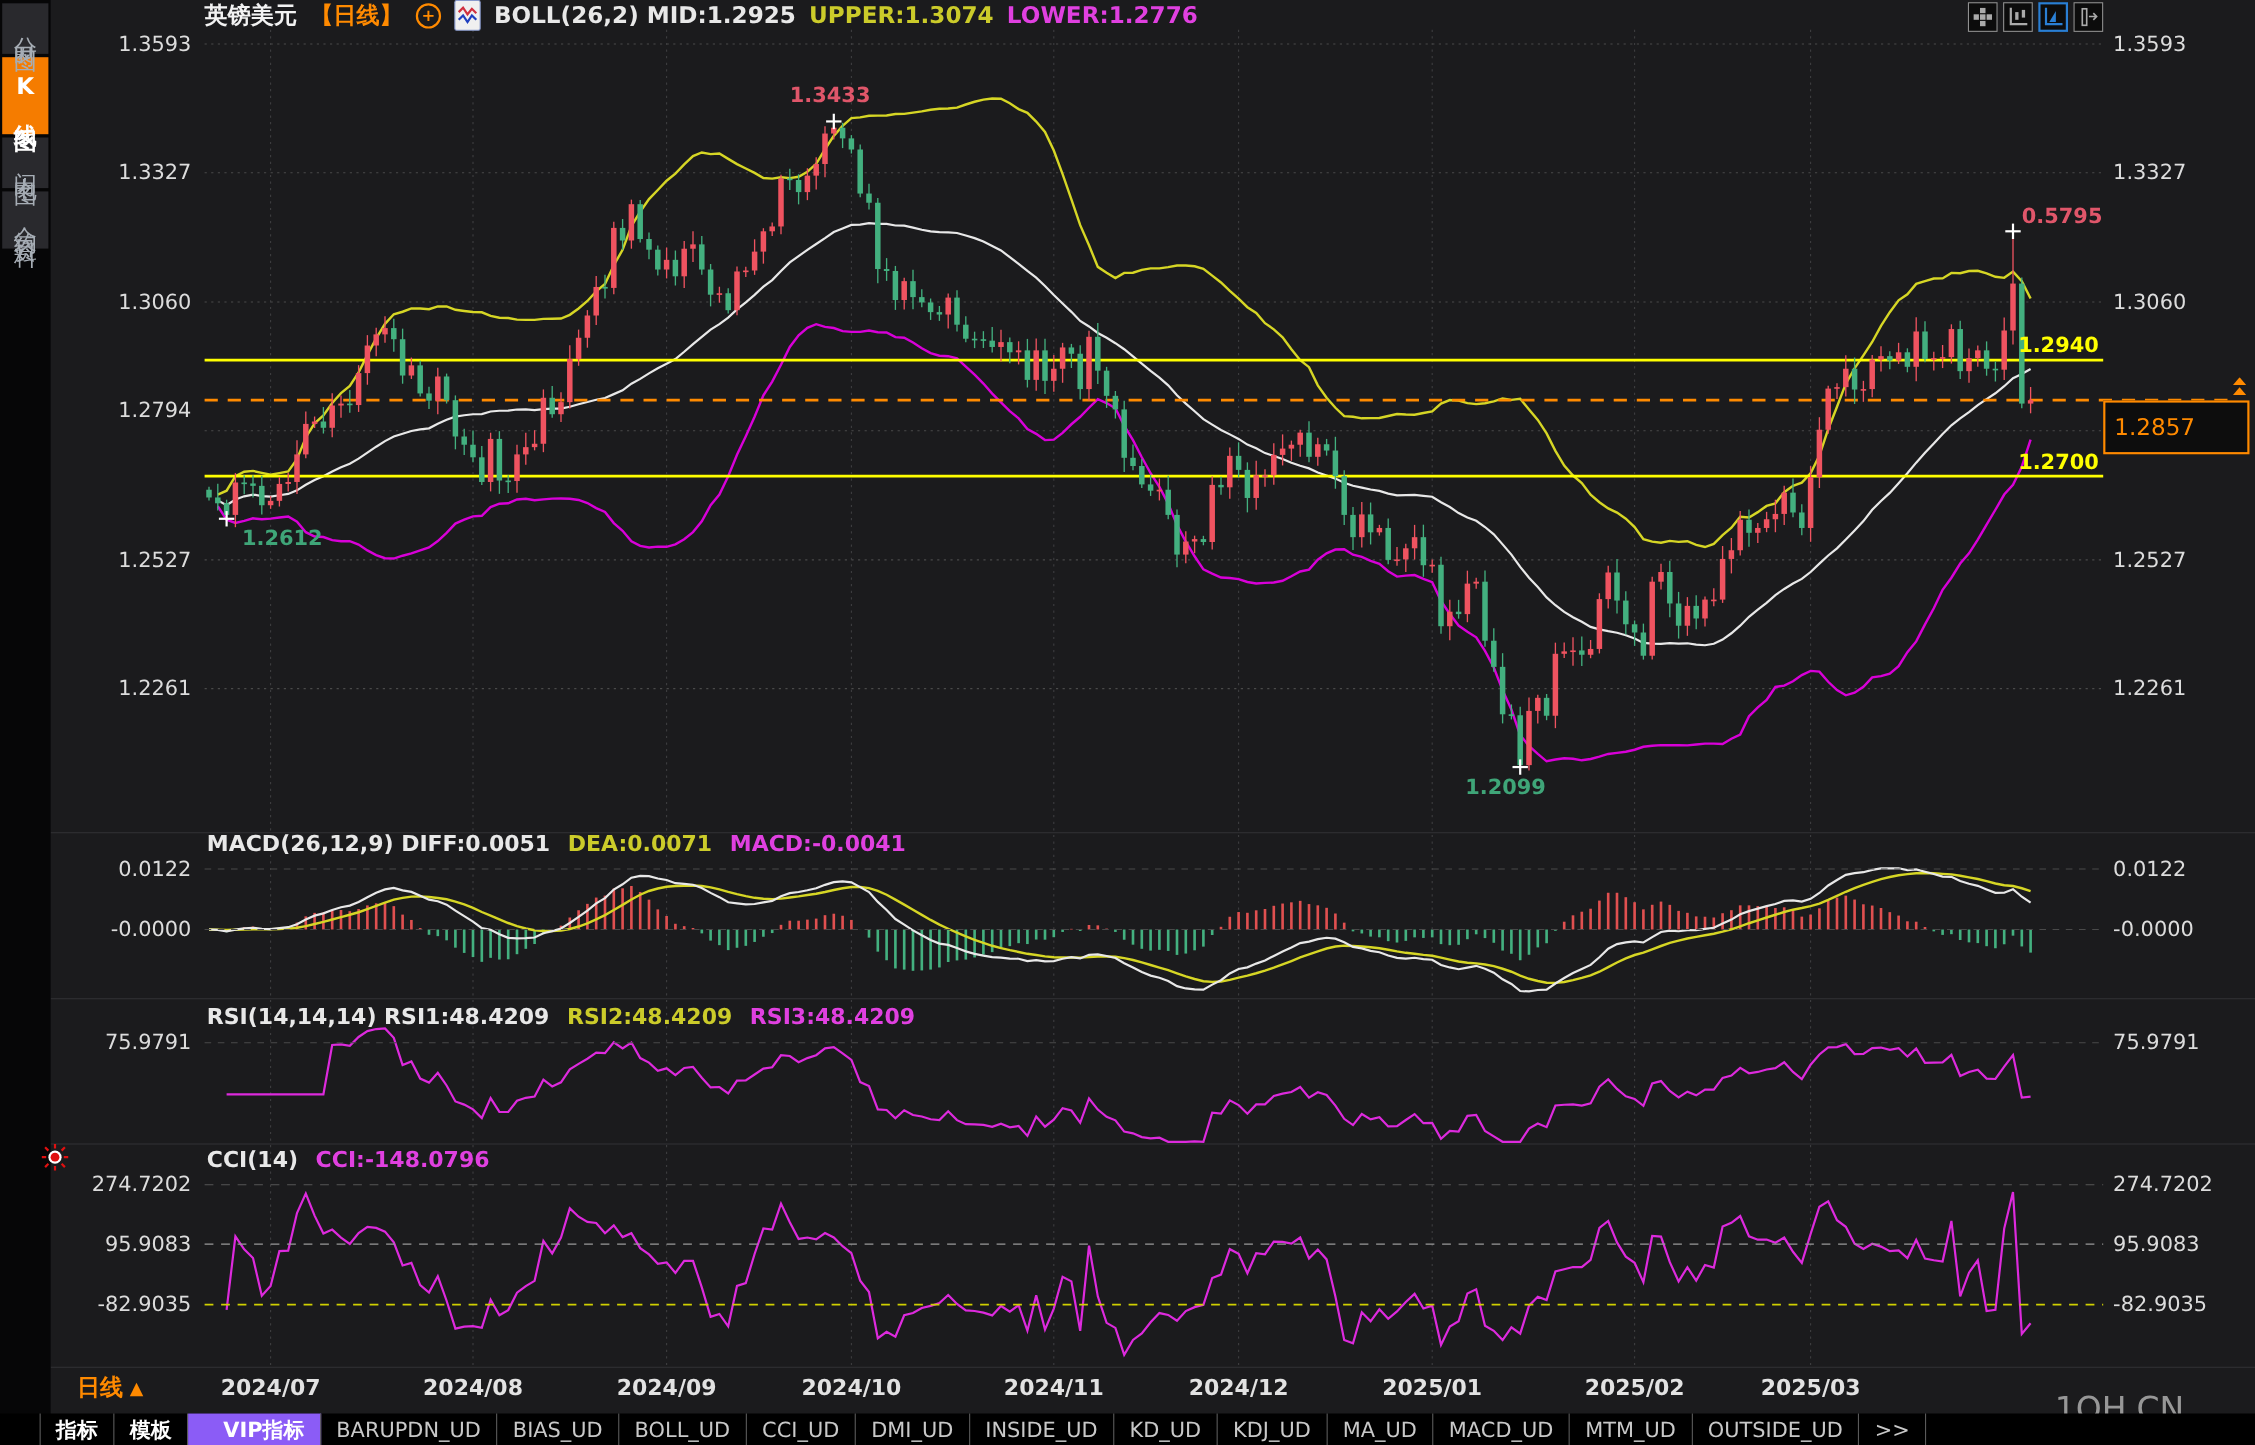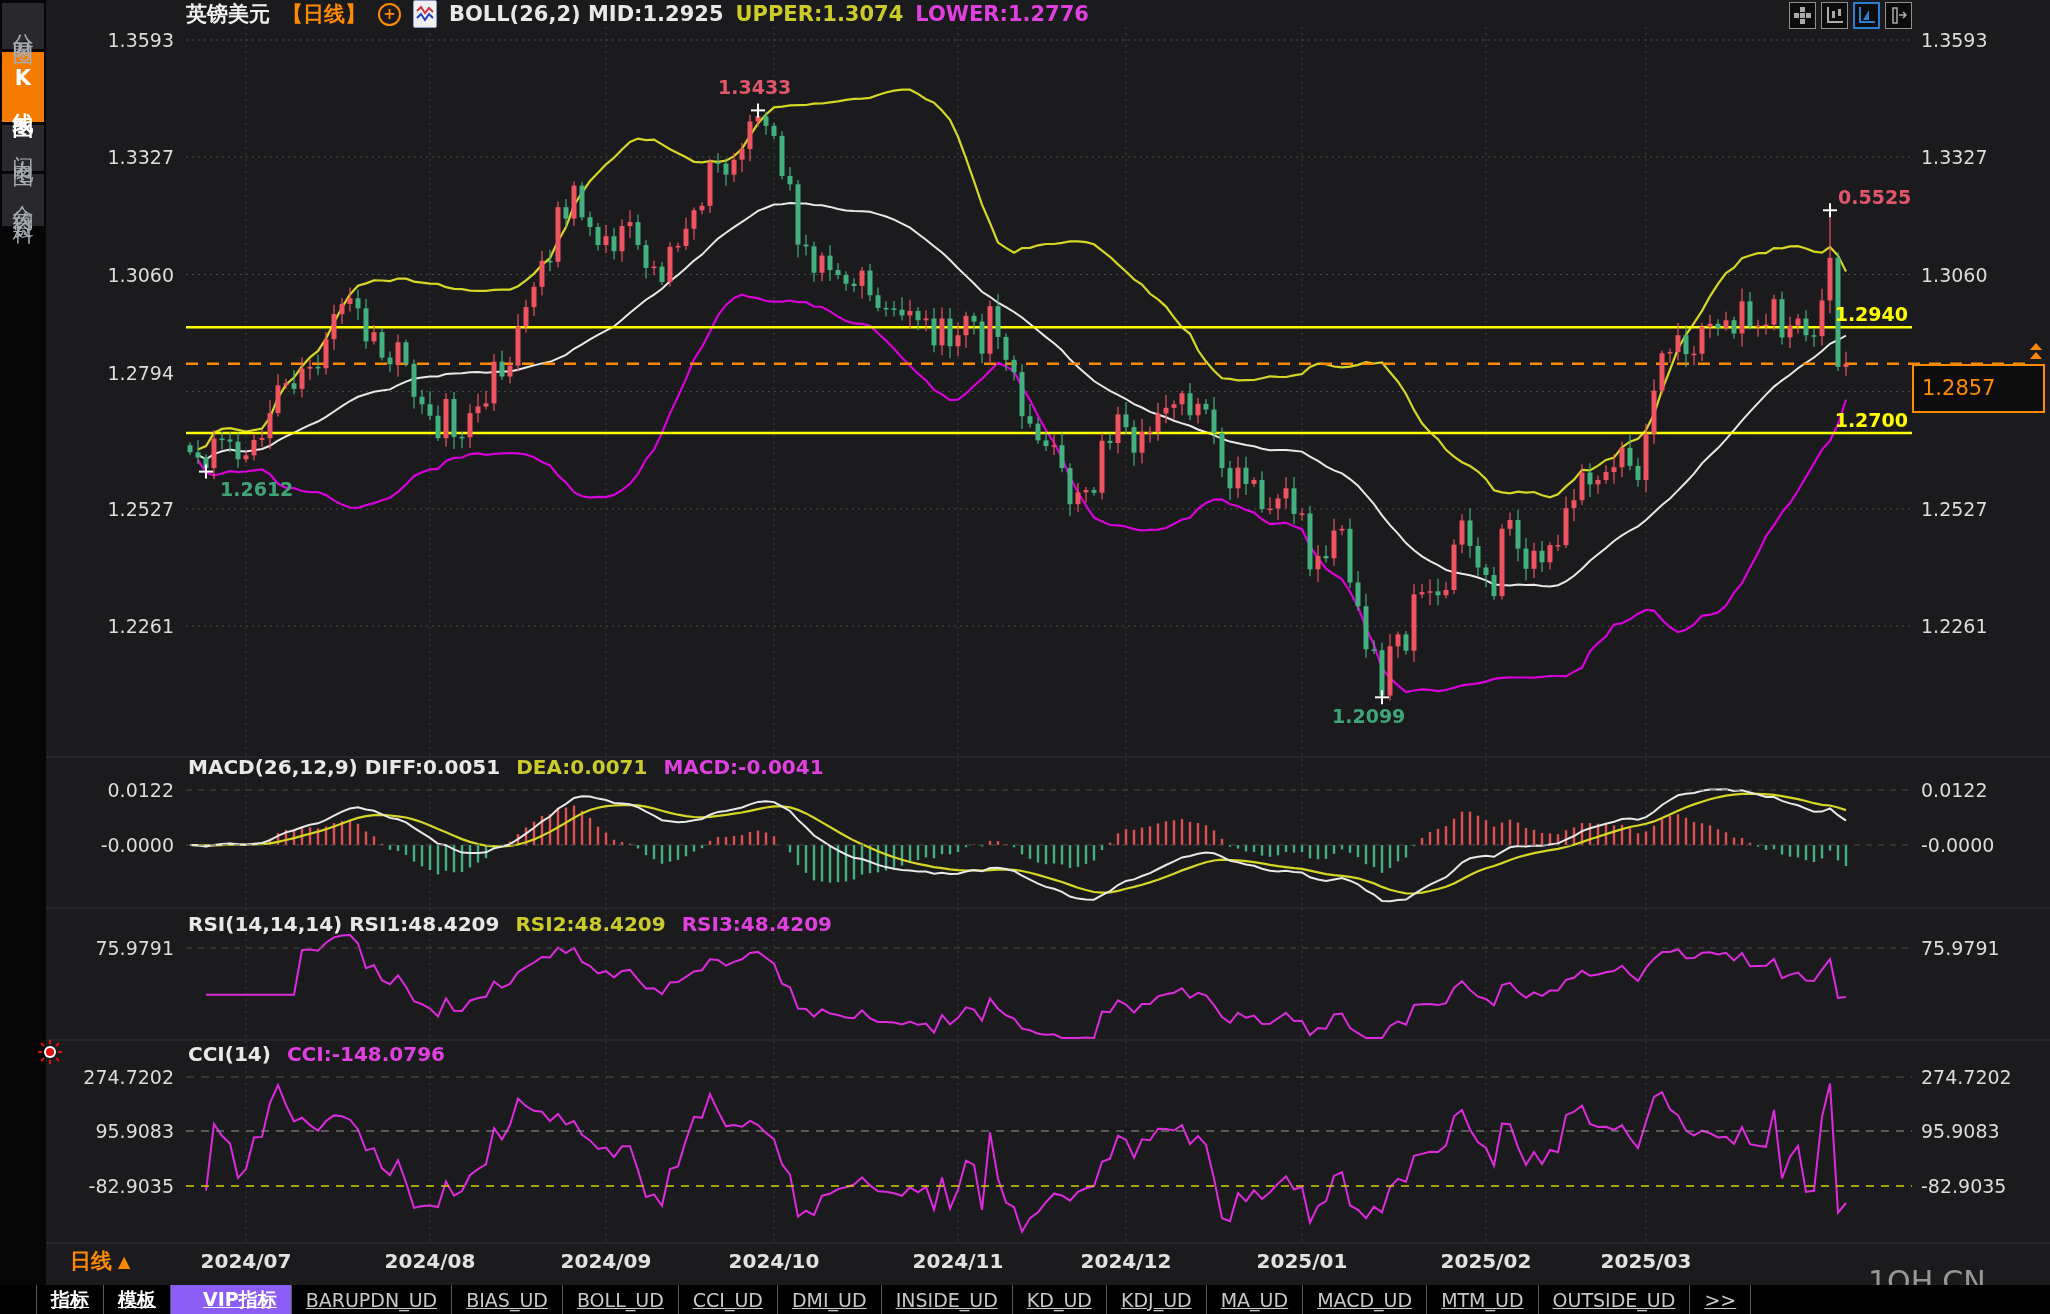--- a/index.html
+++ b/index.html
@@ -46,21 +46,21 @@
             padding-left:8px;box-sizing:border-box;z-index:6;}
   .marker-arrows{position:absolute;left:2026px;width:20px;height:20px;z-index:7;}
   
   .period{position:absolute;left:70px;top:1247px;color:#ff8a00;font-size:21px;font-weight:bold;
           z-index:7;display:flex;gap:6px;align-items:center;cursor:pointer;}
   .xdate{position:absolute;top:1249px;transform:translateX(-50%);color:#e2e2e2;font-size:20px;
          font-weight:bold;z-index:5;}
   .tabbar{position:absolute;left:0;top:1285px;width:2050px;height:29px;background:#000;
           display:flex;align-items:stretch;padding-left:36px;box-sizing:border-box;z-index:8;}
   .tab{display:flex;align-items:center;padding:0 14px;font-size:19px;color:#c8c8c8;
-       border-right:1px solid #5a5a5a;white-space:nowrap;cursor:pointer;text-decoration:underline;}
+       border-right:1px solid #5a5a5a;white-space:nowrap;cursor:pointer;}
   .tab.first{border-left:1px solid #5a5a5a;}
   .tab.plain{color:#fff;font-weight:bold;}
   .tab.active{background:#8b5cf6;color:#fff;font-weight:bold;padding-left:32px;}
   .watermark{position:absolute;left:1868px;top:1264px;font-size:30px;color:#979797;z-index:7;}
   .alert-ic{position:absolute;left:36px;top:1038px;z-index:6;}
   svg.chart{position:absolute;left:0;top:0;z-index:1;}
 </style>
 </head>
 <body>
 
@@ -853,21 +853,21 @@
       <div class="tab">&gt;&gt;</div>
     </div>
 
   <div class="watermark">1QH.CN</div>
 
 <div class="hline-label" style="top: 303.3px;">1.2940</div>
     <div class="hline-label" style="top: 408.893px;">1.2700</div>
     <div class="ann" style="left: 220px; top: 477.611px; color: rgb(63, 165, 120);">1.2612</div>
     <div class="ann" style="left: 718px; top: 76.3952px; color: rgb(224, 86, 106);">1.3433</div>
     <div class="ann" style="left: 1332px; top: 705.315px; color: rgb(63, 165, 120);">1.2099</div>
-    <div class="ann" style="left: 1838px; top: 186.268px; color: rgb(224, 86, 106);">0.5525</div>
+    <div class="ann" style="left: 1838px; top: 186.268px; color: rgb(224, 86, 106);">0.5795</div>
     <div class="axis-label l" style="top: 29px;">1.3593</div>
     <div class="axis-label r" style="top: 29px;">1.3593</div>
     <div class="axis-label l" style="top: 146.032px;">1.3327</div>
     <div class="axis-label r" style="top: 146.032px;">1.3327</div>
     <div class="axis-label l" style="top: 263.504px;">1.3060</div>
     <div class="axis-label r" style="top: 263.504px;">1.3060</div>
     <div class="axis-label l" style="top: 362px;">1.2794</div>
     <div class="axis-label l" style="top: 498.008px;">1.2527</div>
     <div class="axis-label r" style="top: 498.008px;">1.2527</div>
     <div class="axis-label l" style="top: 615.04px;">1.2261</div>

